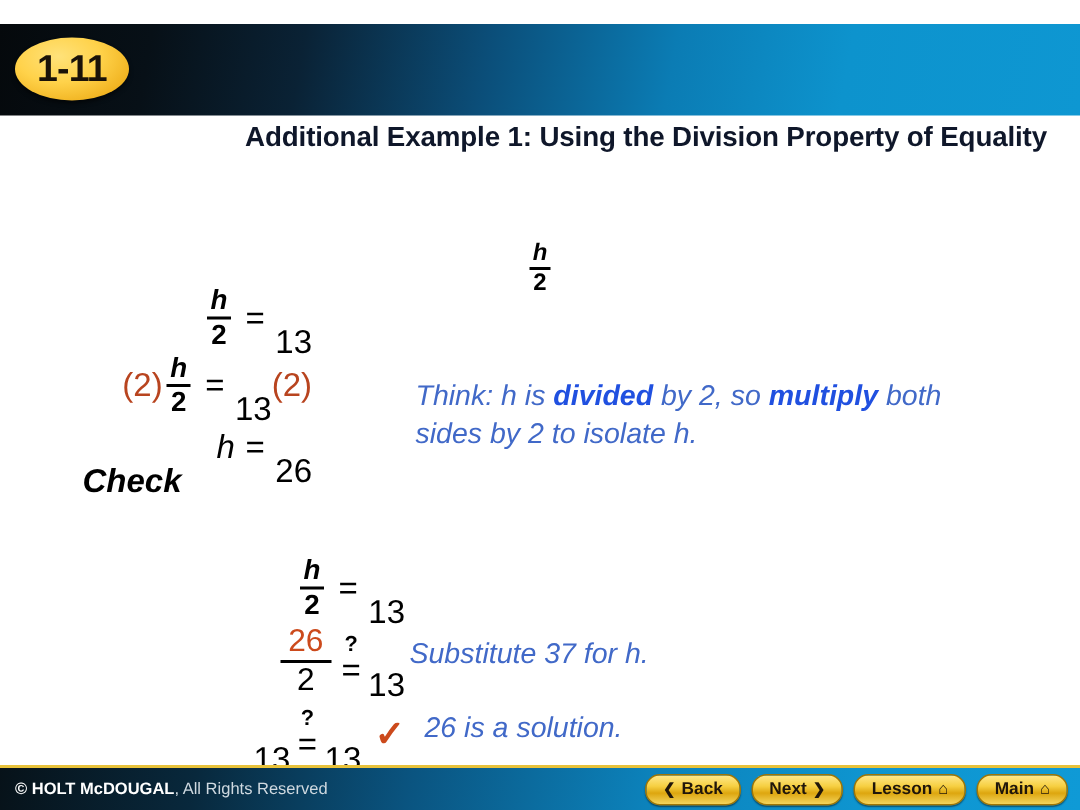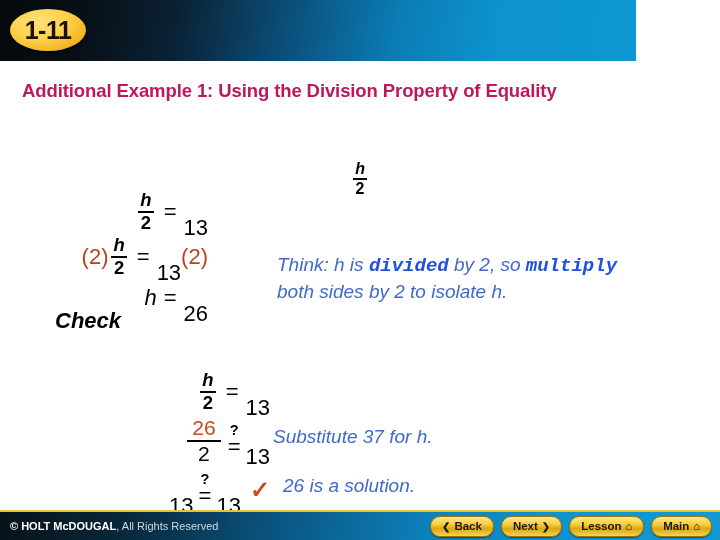--- a/index.html
+++ b/index.html
@@ -11,22 +11,22 @@
     width: 720px;
     height: 540px;
     overflow: hidden;
     font-family: "Liberation Sans", sans-serif;
     position: relative;
   }
 
   
   #header {
     position: absolute;
-    left: 0; top: 0;
-    width: 636px; height: 61px;
+    left: 0; top: 16px;
+    width: 720px; height: 61px;
     background: linear-gradient(100deg,
         #05090c 0%, #071017 14%, #0a2235 28%,
         #0b4e79 45%, #0b7cb4 62%, #0d93cd 78%, #0e97d2 100%);
     overflow: hidden;
   }
   #badge {
     position: absolute;
     left: 10px; top: 9px;
     width: 76px; height: 42px;
     border-radius: 50%;
@@ -55,22 +55,22 @@
     line-height: 27px;
     letter-spacing: -0.2px;
     text-shadow: 1px 1px 2px rgba(0,0,0,0.55);
   }
 
   
   #subtitle {
     position: absolute;
     left: 22px; top: 76px;
     width: 676px;
-    text-align: left;
-    color: #be185d;
+    text-align: right;
+    color: #0f172a;
     font-size: 18.5px;
     font-weight: bold;
     line-height: 29px;
     letter-spacing: -0.1px;
   }
 
   
   #prompt {
     position: absolute;
     left: 30px; top: 148px;
@@ -241,21 +241,20 @@
     position: absolute;
     color: #4169c8;
     font-style: italic;
     font-size: 19px;
     line-height: 25px;
   }
   .note b {
     color: #2050e0;
     font-weight: bold;
     font-style: italic;
-    font-family: Liberation Mono, monospace;
   }
   #note1 { left: 277px; top: 252px; width: 360px; }
   #note2 { left: 273px; top: 424px; width: 360px; }
   #note3 { left: 283px; top: 473px; width: 360px; }
 
   
   #footer {
     position: absolute;
     left: 0; top: 510px;
     width: 720px; height: 30px;

